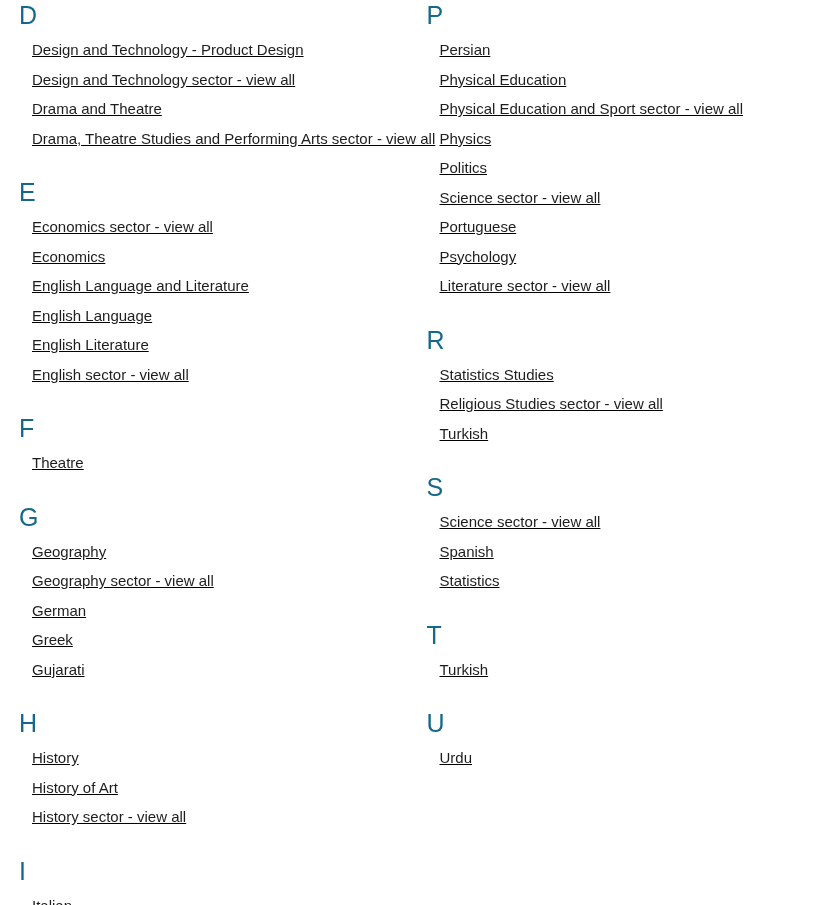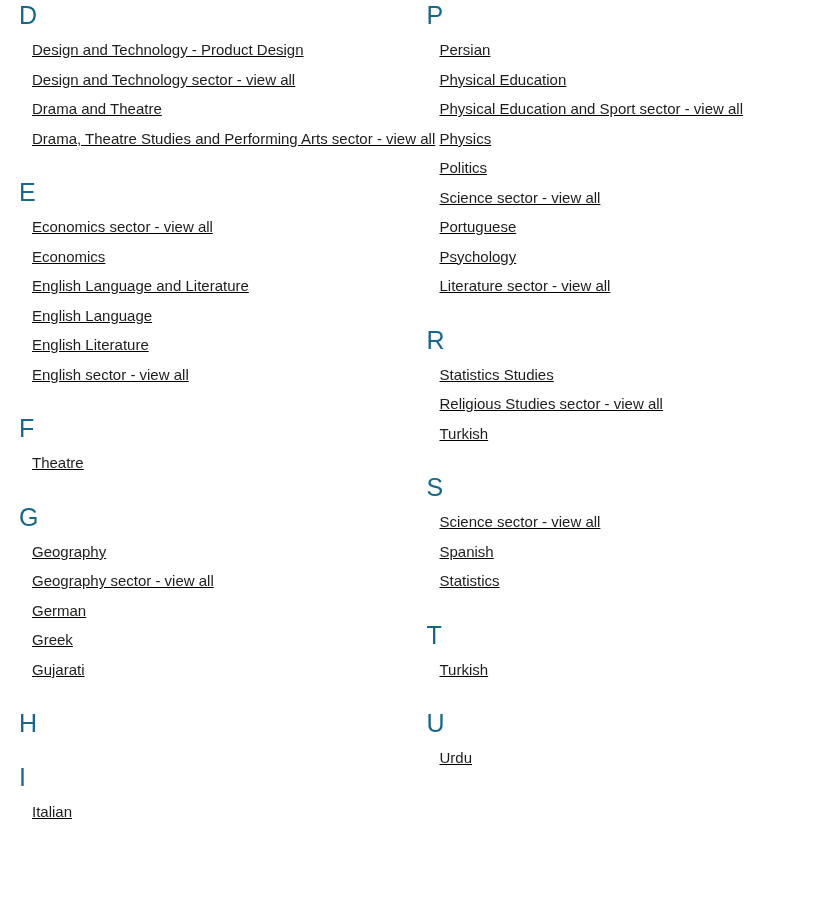--- a/index.html
+++ b/index.html
@@ -127,20 +127,25 @@
           <ul class="az-list">
             <li class="az-item"><a class="az-link">Geography</a></li>
             <li class="az-item"><a class="az-link">Geography sector - view all</a></li>
             <li class="az-item"><a class="az-link">German</a></li>
             <li class="az-item"><a class="az-link">Greek</a></li>
             <li class="az-item"><a class="az-link">Gujarati</a></li>
           </ul>
         </section>
         <section class="az-group">
           <h2 class="az-heading">H</h2>
+          <ul class="az-list">
+            <li class="az-item"><a class="az-link">History</a></li>
+            <li class="az-item"><a class="az-link">History of Art</a></li>
+            <li class="az-item"><a class="az-link">History sector - view all</a></li>
+          </ul>
         </section>
         <section class="az-group">
           <h2 class="az-heading">I</h2>
           <ul class="az-list">
             <li class="az-item"><a class="az-link">Italian</a></li>
           </ul>
         </section>
       </div>
 
     <div class="az-column right">

